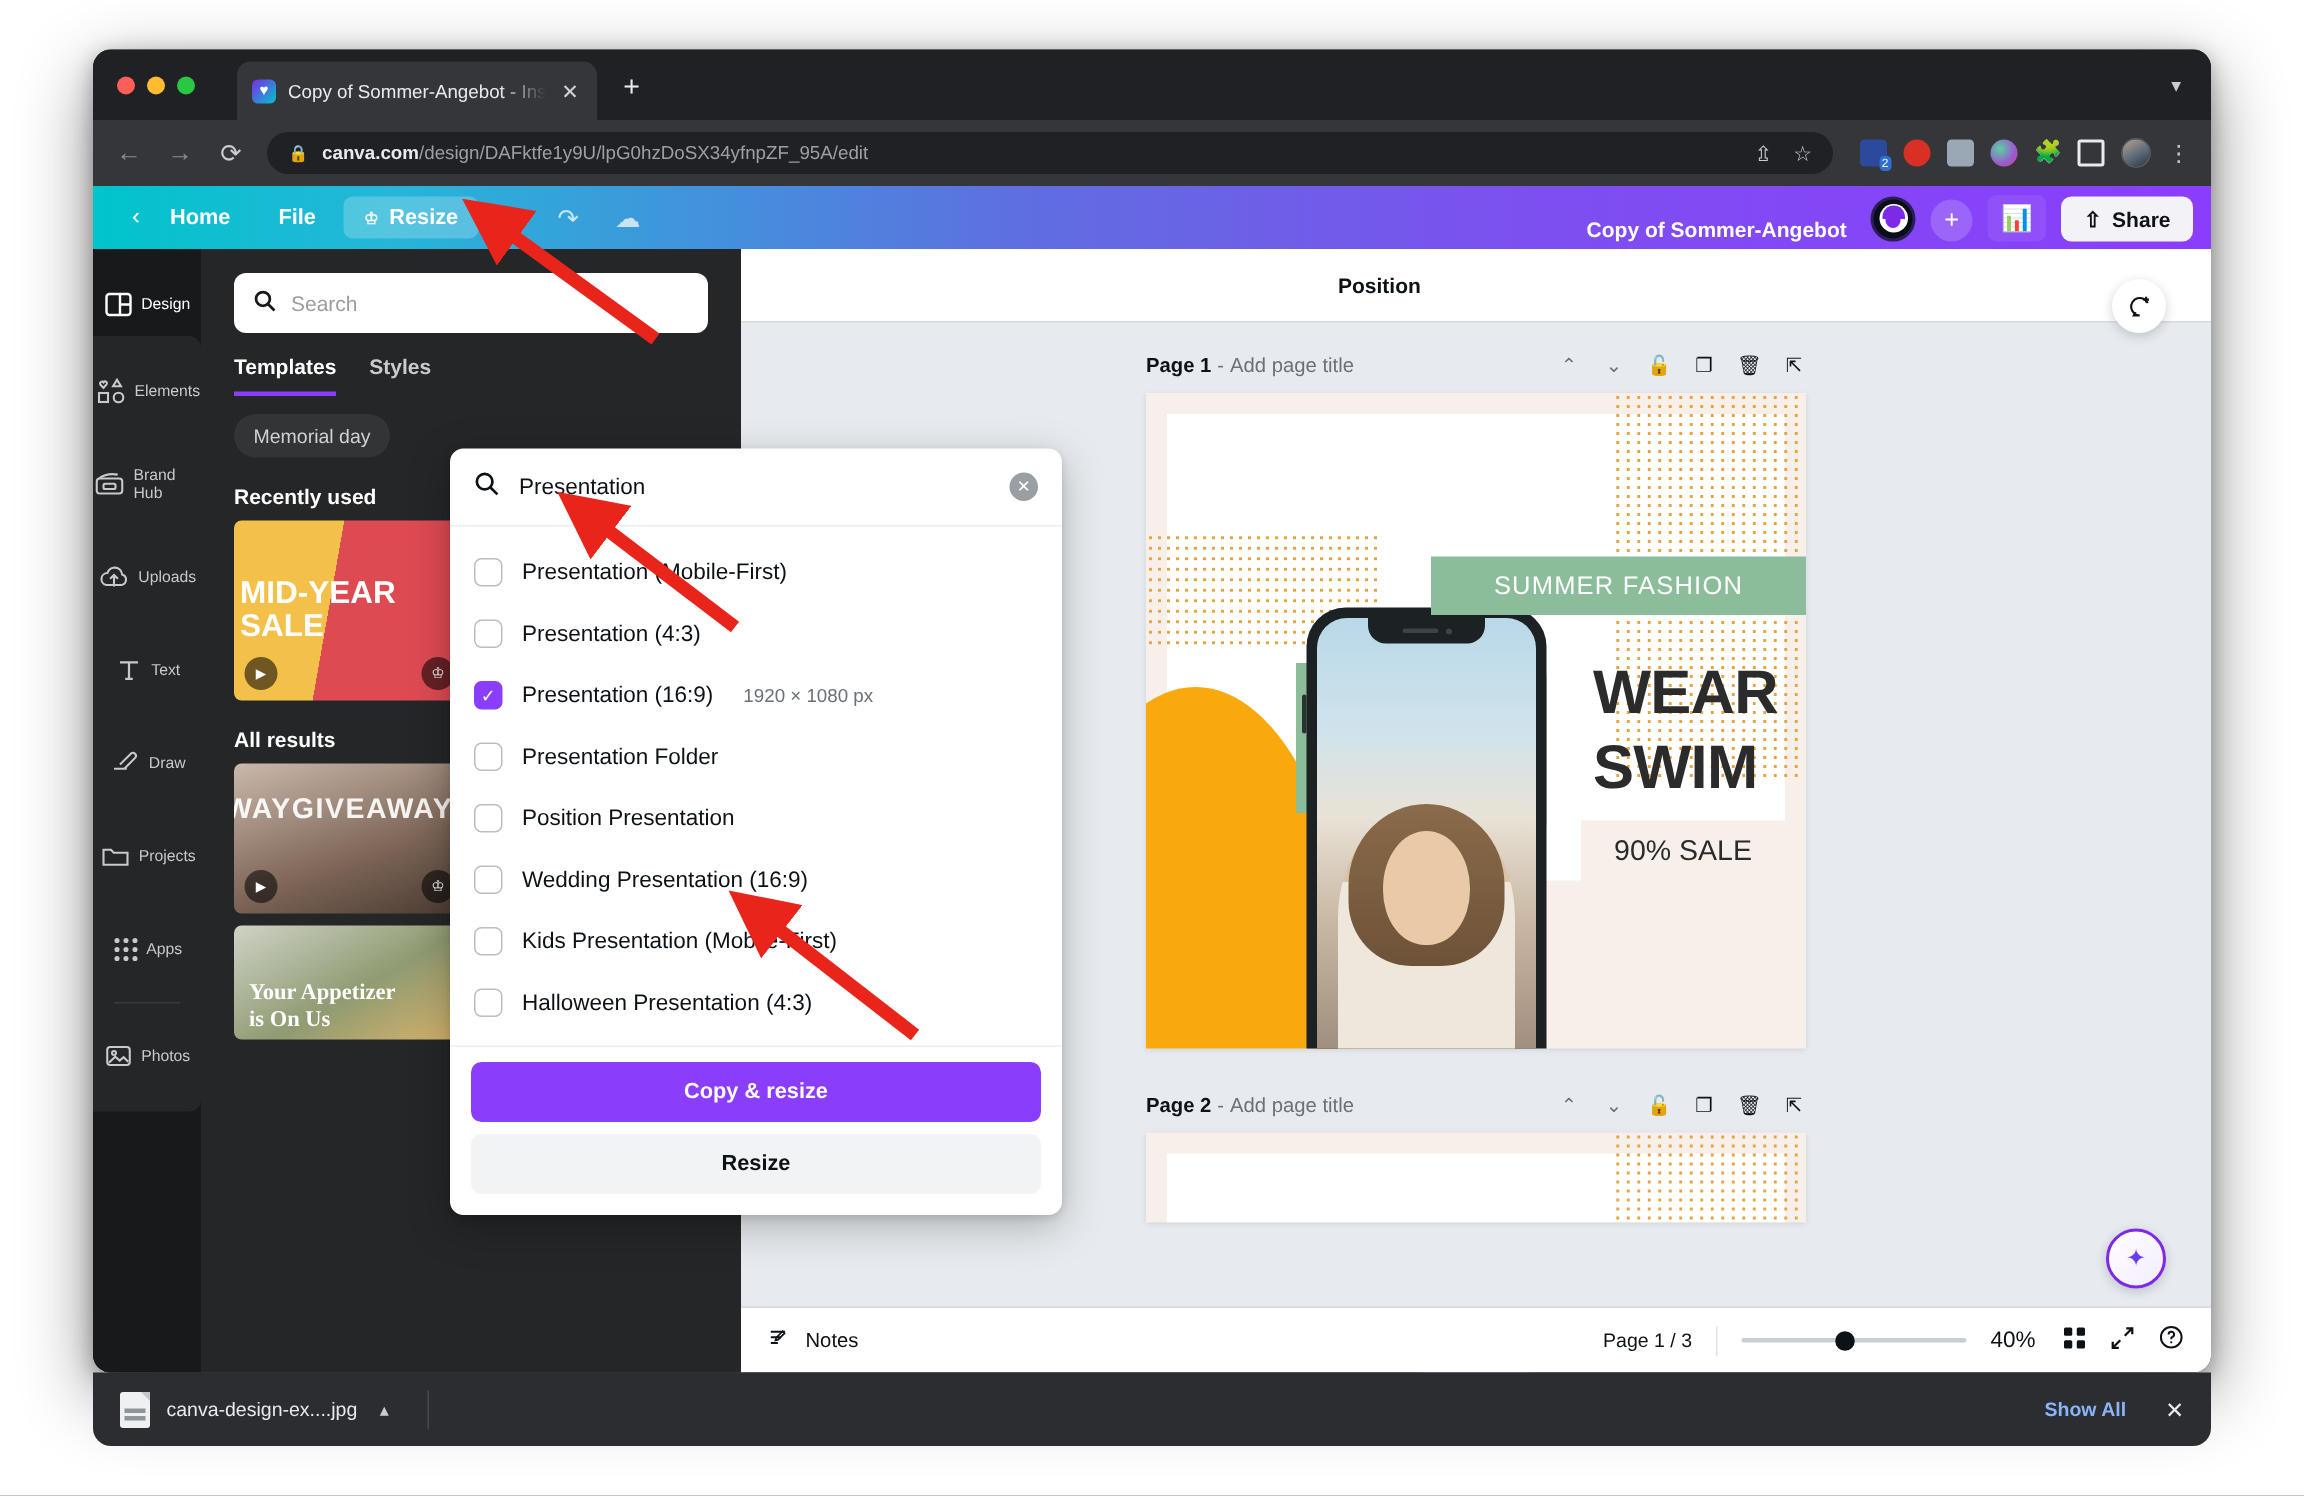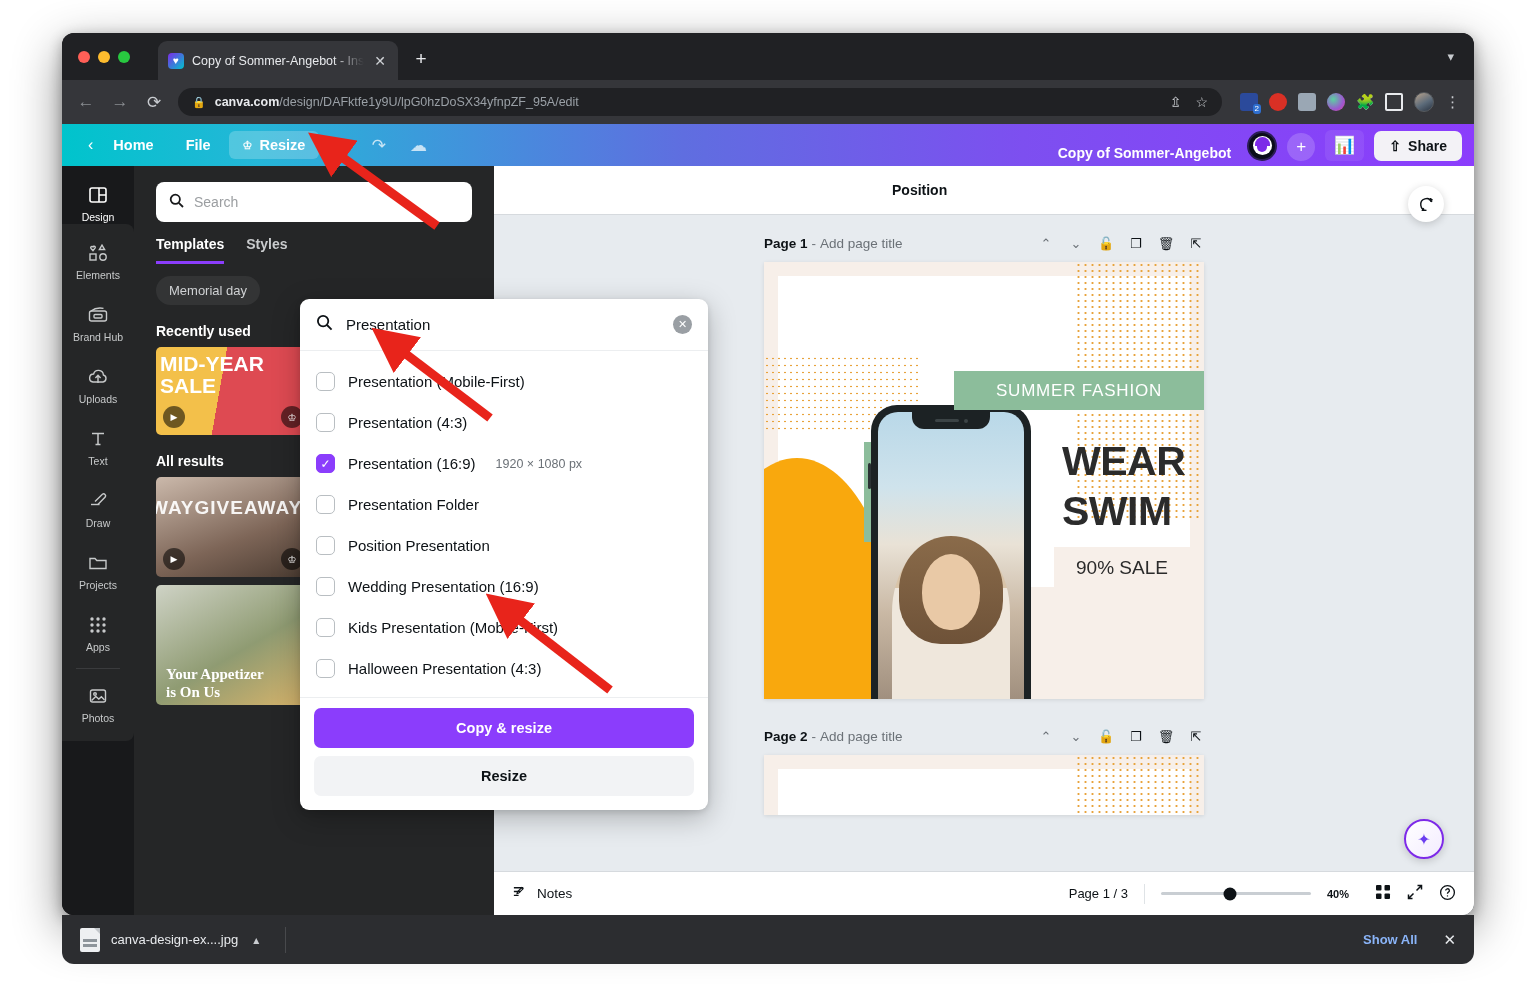--- a/index.html
+++ b/index.html
@@ -147,21 +147,21 @@
   
   .canva-body { display: flex; height: 749px; }
 
   
   .rail {
     width: 72px; background: #18191b; flex: 0 0 auto;
     padding-top: 4px; position: relative; z-index: 3;
   }
   .rail-inner { background: #252627; border-radius: 0 8px 8px 0; padding: 6px 0; margin-top: 54px; }
   .rail-item {
-    height: 62px; display: flex; flex-direction: column;
+    height: 62px; display: flex; flex-direction: row;
     align-items: center; justify-content: center; gap: 5px;
     color: #c7c9ca; font-size: 10.5px;
   }
   .rail-item.sel { color: #fff; }
   .rail-ico { height: 22px; display: flex; align-items: center; justify-content: center; }
   .rail-sep { height: 1px; background: #3a3b3d; margin: 4px 14px; }
 
   
   .panel {
     width: 360px; background: #252627; flex: 0 0 auto;
@@ -176,21 +176,21 @@
   .panel-tabs { display: flex; gap: 22px; padding: 14px 22px 0; }
   .ptab { color: #c9cbcd; font-size: 14px; font-weight: 700; padding-bottom: 9px; }
   .ptab.on { color: #fff; border-bottom: 3px solid #8b3dfc; }
   .chips { display: flex; gap: 8px; padding: 12px 22px 0; }
   .chip {
     background: #333435; color: #cfd1d3; font-size: 13px;
     padding: 7px 13px; border-radius: 16px; white-space: nowrap;
   }
   .sec-title { color: #fff; font-size: 14px; font-weight: 700; padding: 18px 22px 8px; }
   .thumbs { display: grid; grid-template-columns: 1fr 1fr; gap: 8px; padding: 0 22px; }
-  .thumb { position: relative; height: 88px; border-radius: 5px; overflow: hidden; }
+  .thumb { position: relative; height: 120px; border-radius: 5px; overflow: hidden; }
   .thumb .play {
     position: absolute; left: 7px; bottom: 7px; width: 22px; height: 22px;
     border-radius: 50%; background: rgba(0,0,0,.55); color: #fff;
     font-size: 9px; display: flex; align-items: center; justify-content: center;
   }
   .thumb .pro {
     position: absolute; right: 7px; bottom: 7px; width: 22px; height: 22px;
     border-radius: 50%; background: rgba(0,0,0,.55); color: #fff;
     font-size: 10px; display: flex; align-items: center; justify-content: center;
   }
@@ -340,21 +340,21 @@
   }
   .notes { display: flex; align-items: center; gap: 9px; color: #0d1216; font-size: 13.5px; font-weight: 500; }
   .bb-right { margin-left: auto; display: flex; align-items: center; gap: 16px; }
   .pagecount { font-size: 13px; color: #0d1216; font-weight: 500; }
   .vdiv { width: 1px; height: 20px; background: #dfe3e6; }
   .slider { width: 150px; height: 3px; background: #c9ced3; border-radius: 2px; position: relative; }
   .slider .knob {
     position: absolute; left: 46%; top: 50%; transform: translate(-50%,-50%);
     width: 13px; height: 13px; border-radius: 50%; background: #0d1216;
   }
-  .zoom { font-size: 11px; color: #0d1216; font-weight: 700; min-width: 32px; }
+  .zoom { font-size: 15px; color: #0d1216; font-weight: 400; min-width: 32px; }
   .bb-ico { color: #0d1216; font-size: 15px; }
 
   
   #resize-dropdown {
     position: absolute; left: 238px; top: 175px;
     width: 408px; background: #fff; border-radius: 9px;
     box-shadow: 0 8px 28px rgba(0,0,0,.25), 0 2px 6px rgba(0,0,0,.12);
     z-index: 40; overflow: hidden;
   }
   .rd-search {
@@ -632,21 +632,21 @@
           <div class="thumb t-give" style="height:100px;">
             <span class="th-label" style="left:-6px;top:16px;font-size:19px;line-height:1.6;width:170px;letter-spacing:1px;opacity:.92;">WAYGIVEAWAY</span>
             <span class="play">▶</span>
             <span class="pro">♔</span>
           </div>
           <div class="thumb t-jack" style="height:100px;background:linear-gradient(90deg,#141414 0 54%,#b6b2ab 54%);">
             <span class="th-label" style="left:7px;top:12px;font-size:14px;line-height:1.25;width:72px;font-weight:600;">Jackson Davis</span>
             <span class="play">▶</span>
             <span class="pro">♔</span>
           </div>
-          <div class="thumb t-food" style="height:120px;">
+          <div class="thumb t-food" style="height:76px;">
             <span class="th-label" style="left:10px;bottom:4px;font-size:15px;line-height:1.2;width:110px;font-family:'Liberation Serif',serif;">Your Appetizer is On Us</span>
           </div>
           <div class="thumb t-excl" style="height:100px;">
             <span class="th-label" style="left:6px;bottom:2px;font-size:17px;line-height:1;width:150px;color:#f2ec4a;">ONLINE EXCLUSIVE SALE</span>
           </div>
         </div>
       </div>
 
       <div class="stage">
         <div class="stage-toolbar">

